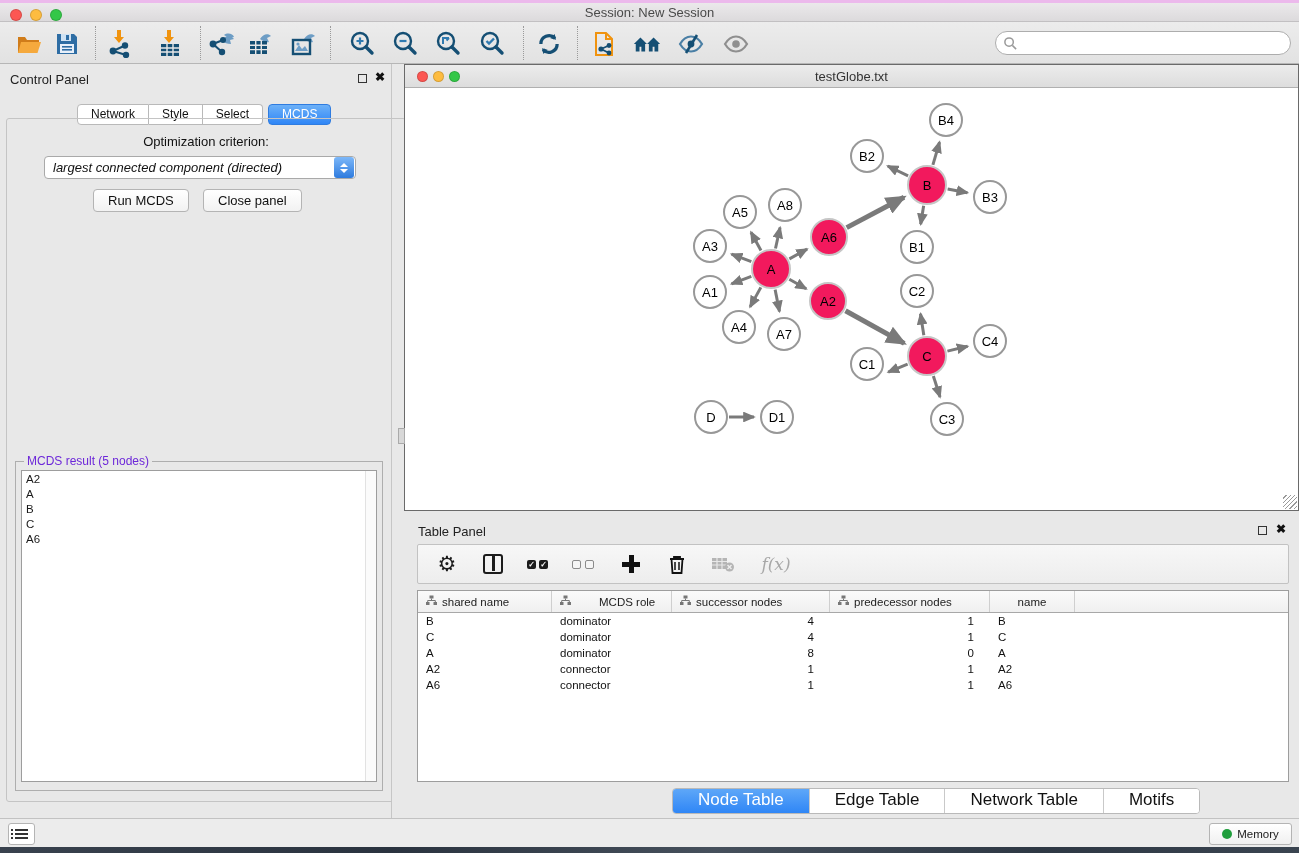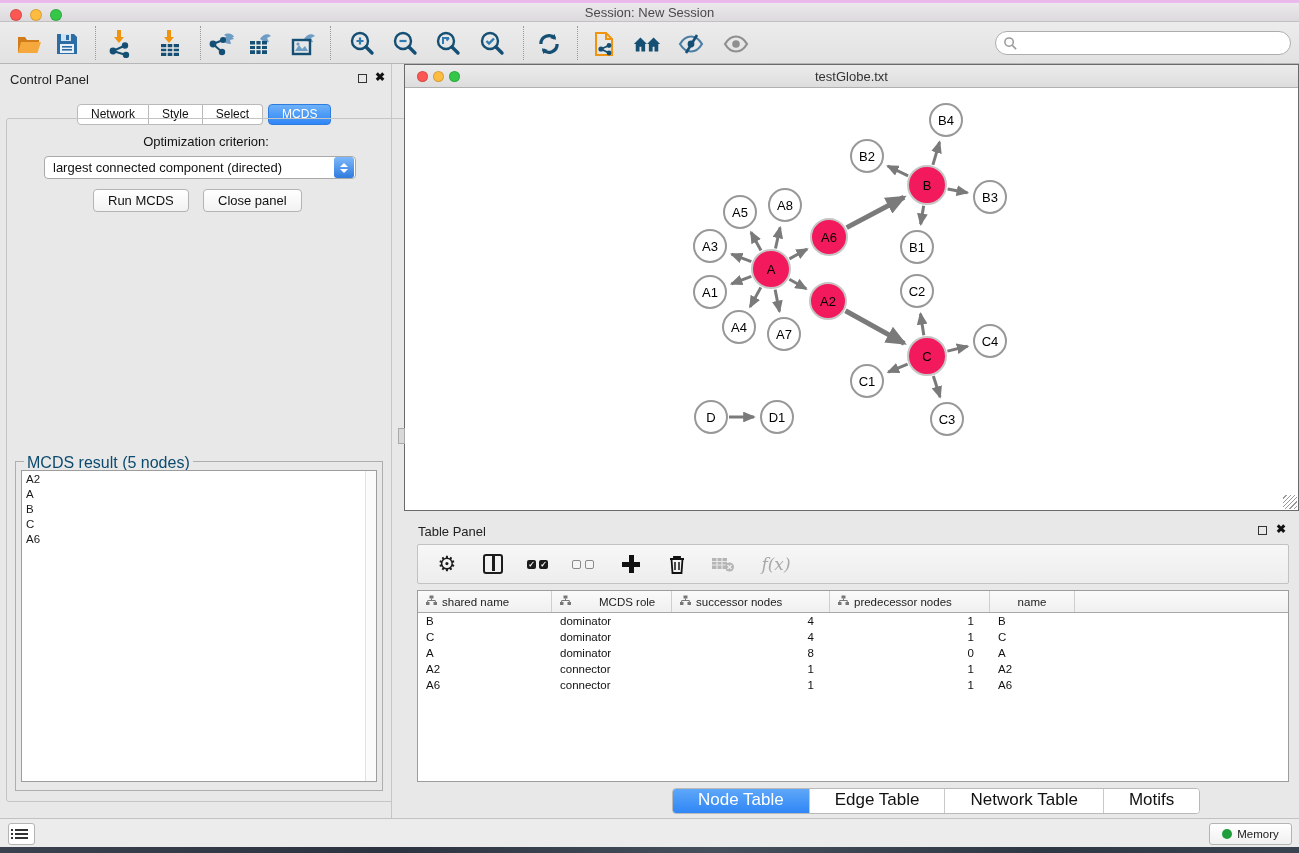--- a/index.html
+++ b/index.html
@@ -27,29 +27,29 @@
   .panel-float { width:9px; height:9px; border:1.5px solid #333; display:inline-block; }
   .panel-close { font-size:12px; font-weight:bold; color:#111; }
   .cp-tabs { left:77px; top:40px; display:flex; align-items:center; }
   .cp-tab { height:21px; line-height:19px; padding:0 13px; background:#fff; border:1px solid #b9b9b9; font-size:12px; color:#111; cursor:pointer; }
   .cp-tab.first { border-radius:4px 0 0 4px; }
   .cp-tab + .cp-tab { border-left:none; }
   .cp-tab.last-plain { border-radius:0 4px 4px 0; }
   .cp-tab.selected { background:linear-gradient(#6db1f8,#2f86f6); border:1px solid #2f7ce0; color:#fff; border-radius:4px; margin-left:5px; }
   #cp-content { left:6px; top:54px; width:400px; height:684px; border:1px solid #c4c4c4; border-radius:3px; }
   #opt-label { top:15px; width:100%; text-align:center; font-size:13px; color:#111; }
-  #dropdown { left:37px; top:37px; width:312px; height:23px; background:#fff; border:1px solid #a9a9a9; border-radius:4px; display:flex; align-items:center; cursor:pointer; }
+  #dropdown { left:37px; top:37px; width:312px; height:23px; background:#fff; border:1px solid #a9a9a9; border-radius:4px; display:flex; align-items:center; cursor:pointer;font-style:italic; }
   #dropdown .dval { flex:1; padding-left:8px; font-size:13px; color:#111; white-space:nowrap; overflow:hidden; }
   #dropdown .stepper { width:20px; height:21px; border-radius:3px; background:linear-gradient(#7db8f9,#2e7bde); margin-right:1px; display:flex; flex-direction:column; align-items:center; justify-content:center; gap:2px; }
   .chev { width:0; height:0; border-left:4px solid transparent; border-right:4px solid transparent; }
   .chev.up { border-bottom:4px solid #fff; } .chev.down { border-top:4px solid #fff; }
   .btn { background:linear-gradient(#ffffff,#f2f2f2); border:1px solid #b4b4b4; border-radius:4px; height:23px; font-size:13px; color:#111; padding:0 14px; cursor:pointer; font-family:"Liberation Sans",sans-serif; }
   #run-btn { left:86px; top:70px; } #closep-btn { left:196px; top:70px; }
   #result-group { left:8px; top:342px; width:368px; height:330px; border:1px solid #aeaeae; }
-  #result-title { left:8px; top:-8px; background:#e8e8e8; padding:0 3px; font-size:16px; color:#0c4a6e; }
+  #result-title { left:8px; top:-8px; background:#e8e8e8; padding:0 3px; font-size:12px; color:#6d28d9; }
   #result-list { left:5px; top:8px; width:356px; height:312px; background:#fff; border:1px solid #9d9d9d; font-size:11.5px; overflow:hidden; }
   #result-list .item { padding:1.5px 0 1.5px 4px; }
   #result-scroll { right:0; top:0; width:11px; height:100%; background:#fbfbfb; border-left:1px solid #e2e2e2; }
 
   
   #net-window { left:404px; top:64px; width:895px; height:447px; border:1px solid #6a6a6a; background:#fff; }
   #net-titlebar { left:0; top:0; width:100%; height:23px; background:linear-gradient(#ececec,#dddddd); border-bottom:1px solid #b0b0b0; }
   #net-titlebar .title { width:100%; text-align:center; line-height:23px; font-size:13px; color:#333; }
   #net-traffic { left:12px; top:6px; }
   #net-traffic .tl { width:11px; height:11px; margin-right:5px; }
@@ -325,21 +325,21 @@
       <div class="gnode" style="left: 318px; top: 107px; height: 34px; width: 34px;">A5</div>
       <div class="gnode pink" style="left: 405px; top: 130px; height: 38px; width: 38px;">A6</div>
       <div class="gnode" style="left: 362px; top: 229px; height: 34px; width: 34px;">A7</div>
       <div class="gnode" style="left: 363px; top: 100px; height: 34px; width: 34px;">A8</div>
       <div class="gnode pink" style="left: 502px; top: 77px; height: 40px; width: 40px;">B</div>
       <div class="gnode" style="left: 495px; top: 142px; height: 34px; width: 34px;">B1</div>
       <div class="gnode" style="left: 445px; top: 51px; height: 34px; width: 34px;">B2</div>
       <div class="gnode" style="left: 568px; top: 92px; height: 34px; width: 34px;">B3</div>
       <div class="gnode" style="left: 524px; top: 15px; height: 34px; width: 34px;">B4</div>
       <div class="gnode pink" style="left: 502px; top: 248px; height: 40px; width: 40px;">C</div>
-      <div class="gnode" style="left: 445px; top: 276px; height: 34px; width: 34px;">C1</div>
+      <div class="gnode" style="left: 445px; top: 259px; height: 34px; width: 34px;">C1</div>
       <div class="gnode" style="left: 495px; top: 186px; height: 34px; width: 34px;">C2</div>
       <div class="gnode" style="left: 525px; top: 314px; height: 34px; width: 34px;">C3</div>
       <div class="gnode" style="left: 568px; top: 236px; height: 34px; width: 34px;">C4</div>
       <div class="gnode" style="left: 289px; top: 312px; height: 34px; width: 34px;">D</div>
       <div class="gnode" style="left: 355px; top: 312px; height: 34px; width: 34px;">D1</div>
     </div>
   <div id="net-grip" class="abs"></div>
 </div>
 <div id="split-left" class="abs"></div>
 <div id="split-bottom" class="abs"></div>

